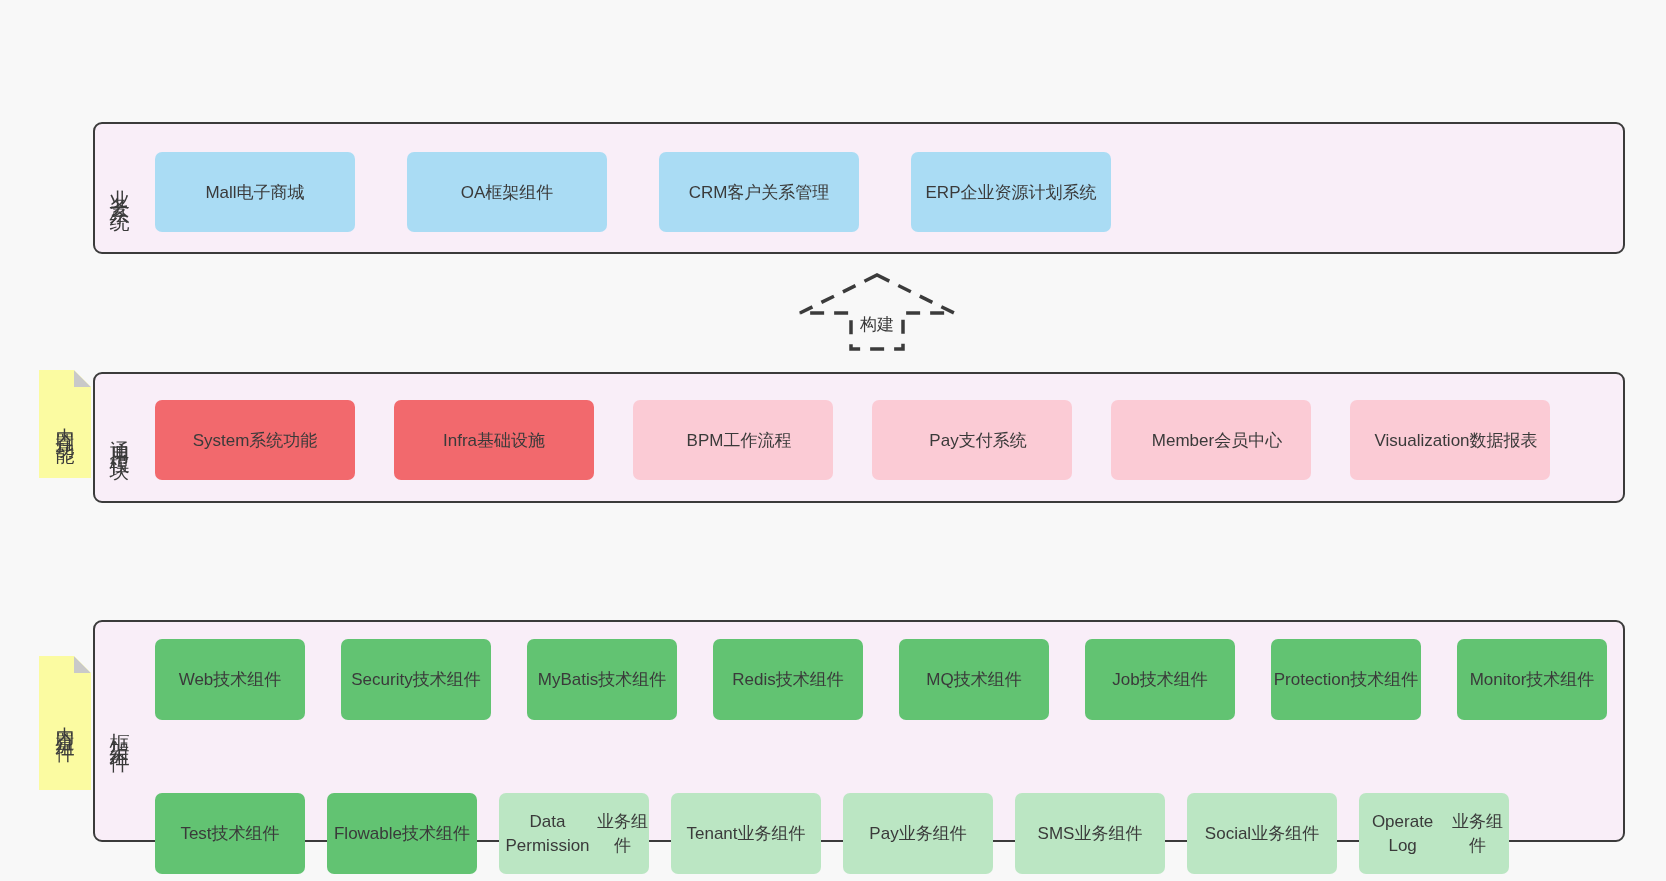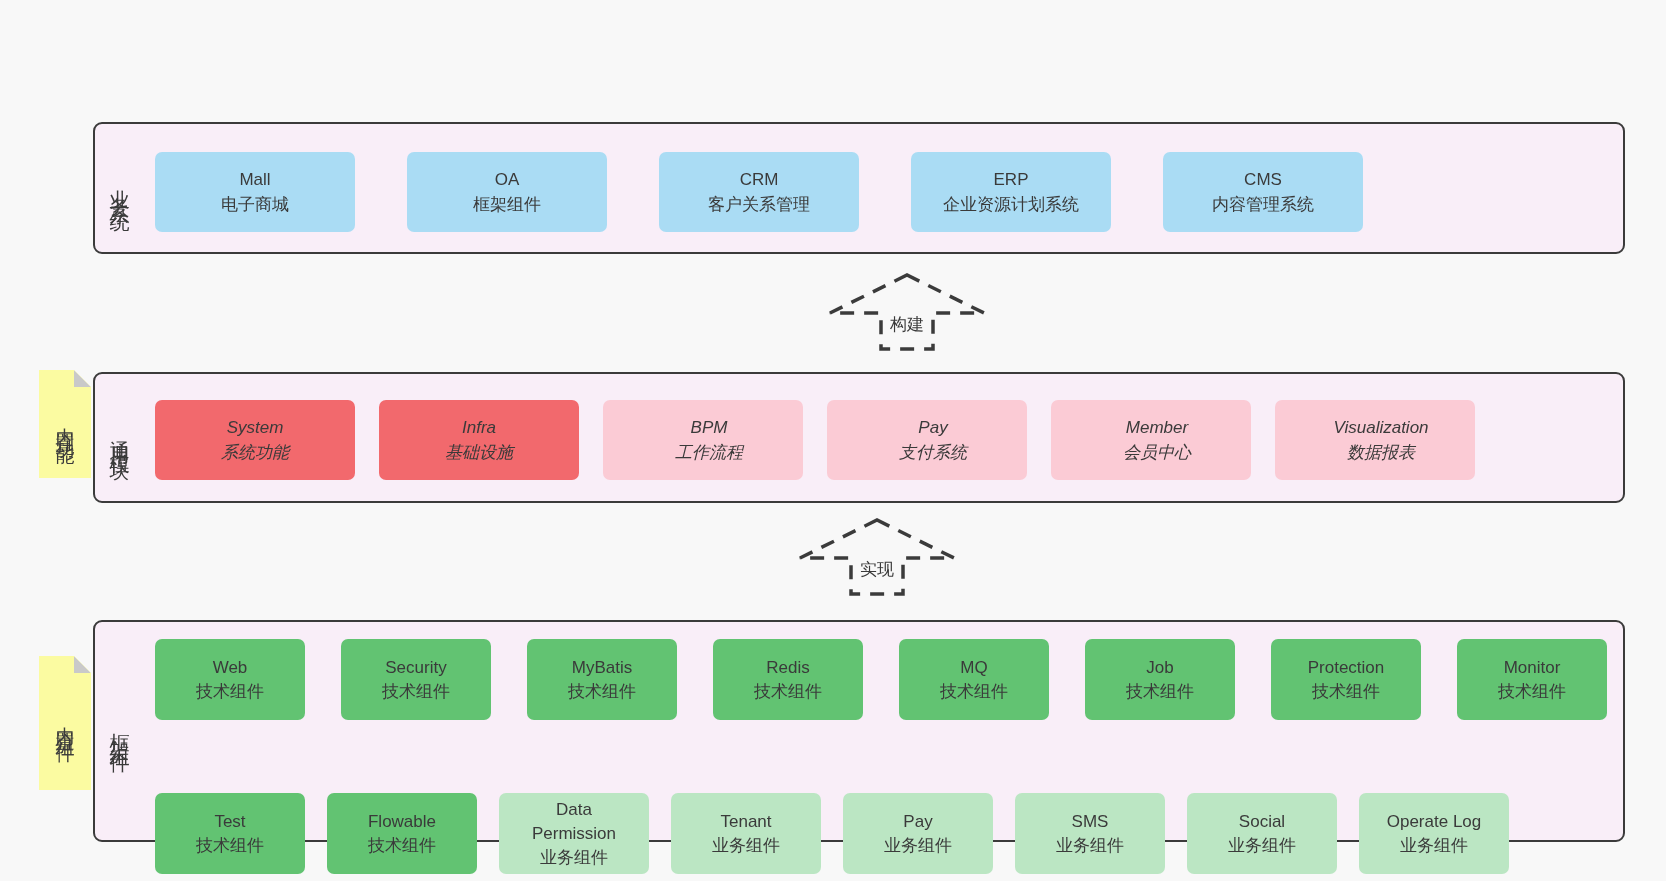--- a/index.html
+++ b/index.html
@@ -22,26 +22,26 @@
   .band-components { top:620px; height:222px; }
 
   .band-label {
     position:absolute; left:12px; top:50%; transform:translateY(-50%);
     writing-mode:vertical-rl; text-orientation:upright;
     font-size:20px; line-height:26px; letter-spacing:7px; color:#3a3a3a;
   }
 
   .boxes { position:absolute; left:60px; display:flex; }
   .band-business .boxes { top:28px; gap:52px; }
-  .band-modules  .boxes { top:26px; gap:24px;font-style:italic; }
+  .band-modules  .boxes { top:26px; gap:39px; }
   .band-components .row1 { top:17px;  gap:36px; }
   .band-components .row2 { top:123px; gap:22px;margin-top:48px; }
 
   .box {
-    display:flex; flex-direction:column; justify-content:center; align-items:center;
+    display:flex; flex-direction:row; justify-content:center; align-items:center;
     text-align:center; border-radius:7px;
     font-size:17px; line-height:25px; color:#3a3a3a;
   }
   .band-business .box, .band-modules .box { width:200px; height:80px; }
   .band-components .box { width:150px; height:81px; line-height:24px;align-items:center; }
   .band-components .box-name { max-width:118px; }
 
   .blue       { background:#aadcf4; }
   .red        { background:#f2696d; }
   .pink       { background:#fbcbd5;padding-left:12px; }
@@ -61,21 +61,21 @@
     background:#c9c9c9;
     clip-path:polygon(0 0, 100% 100%, 0 100%);
   }
   .note-text {
     writing-mode:vertical-rl; text-orientation:upright;
     font-size:19px; letter-spacing:6px; color:#3a3a3a;
   }
 
   
   .arrow { position:absolute; width:160px; height:80px; }
-  .arrow-build     { left:827px; top:272px; }
+  .arrow-build     { left:797px; top:272px; }
   .arrow-implement { left:797px; top:517px; }
   .arrow svg { position:absolute; inset:0; }
   .arrow-label {
     position:absolute; left:50%; top:40px; transform:translateX(-50%);
     background:#f8f8f8; padding:1px 4px;
     font-size:17px; color:#3a3a3a; white-space:nowrap;
   }
 </style>
 </head>
 <body>
@@ -94,24 +94,20 @@
         <div class="box-desc">框架组件</div>
       </div>
       <div class="box blue">
         <div class="box-name">CRM</div>
         <div class="box-desc">客户关系管理</div>
       </div>
       <div class="box blue">
         <div class="box-name">ERP</div>
         <div class="box-desc">企业资源计划系统</div>
       </div>
-      <div class="box blue">
-        <div class="box-name">CMS</div>
-        <div class="box-desc">内容管理系统</div>
-      </div>
     </div>
   </section>
 
   <div class="arrow arrow-build">
     <svg viewBox="0 0 160 80" width="160" height="80">
       <path d="M80 3 L3 41 L54 41 L54 77 L106 77 L106 41 L157 41 Z" fill="none" stroke="#3b3b3b" stroke-width="3.5" stroke-dasharray="14 10"></path>
     </svg>
     <div class="arrow-label">构建</div>
   </div>
 
@@ -143,26 +139,20 @@
         <div class="box-name">Member</div>
         <div class="box-desc">会员中心</div>
       </div>
       <div class="box pink">
         <div class="box-name">Visualization</div>
         <div class="box-desc">数据报表</div>
       </div>
     </div>
   </section>
 
-  <div class="arrow arrow-implement">
-    <svg viewBox="0 0 160 80" width="160" height="80">
-      <path d="M80 3 L3 41 L54 41 L54 77 L106 77 L106 41 L157 41 Z" fill="none" stroke="#3b3b3b" stroke-width="3.5" stroke-dasharray="14 10"></path>
-    </svg>
-    <div class="arrow-label">实现</div>
-  </div>
 
   <div class="note note-components">
     <span class="note-fold"></span>
     <span class="note-text">内置组件</span>
   </div>
 
   <section class="band band-components">
     <div class="band-label">框架组件</div>
     <div class="boxes row1">
       <div class="box green">

